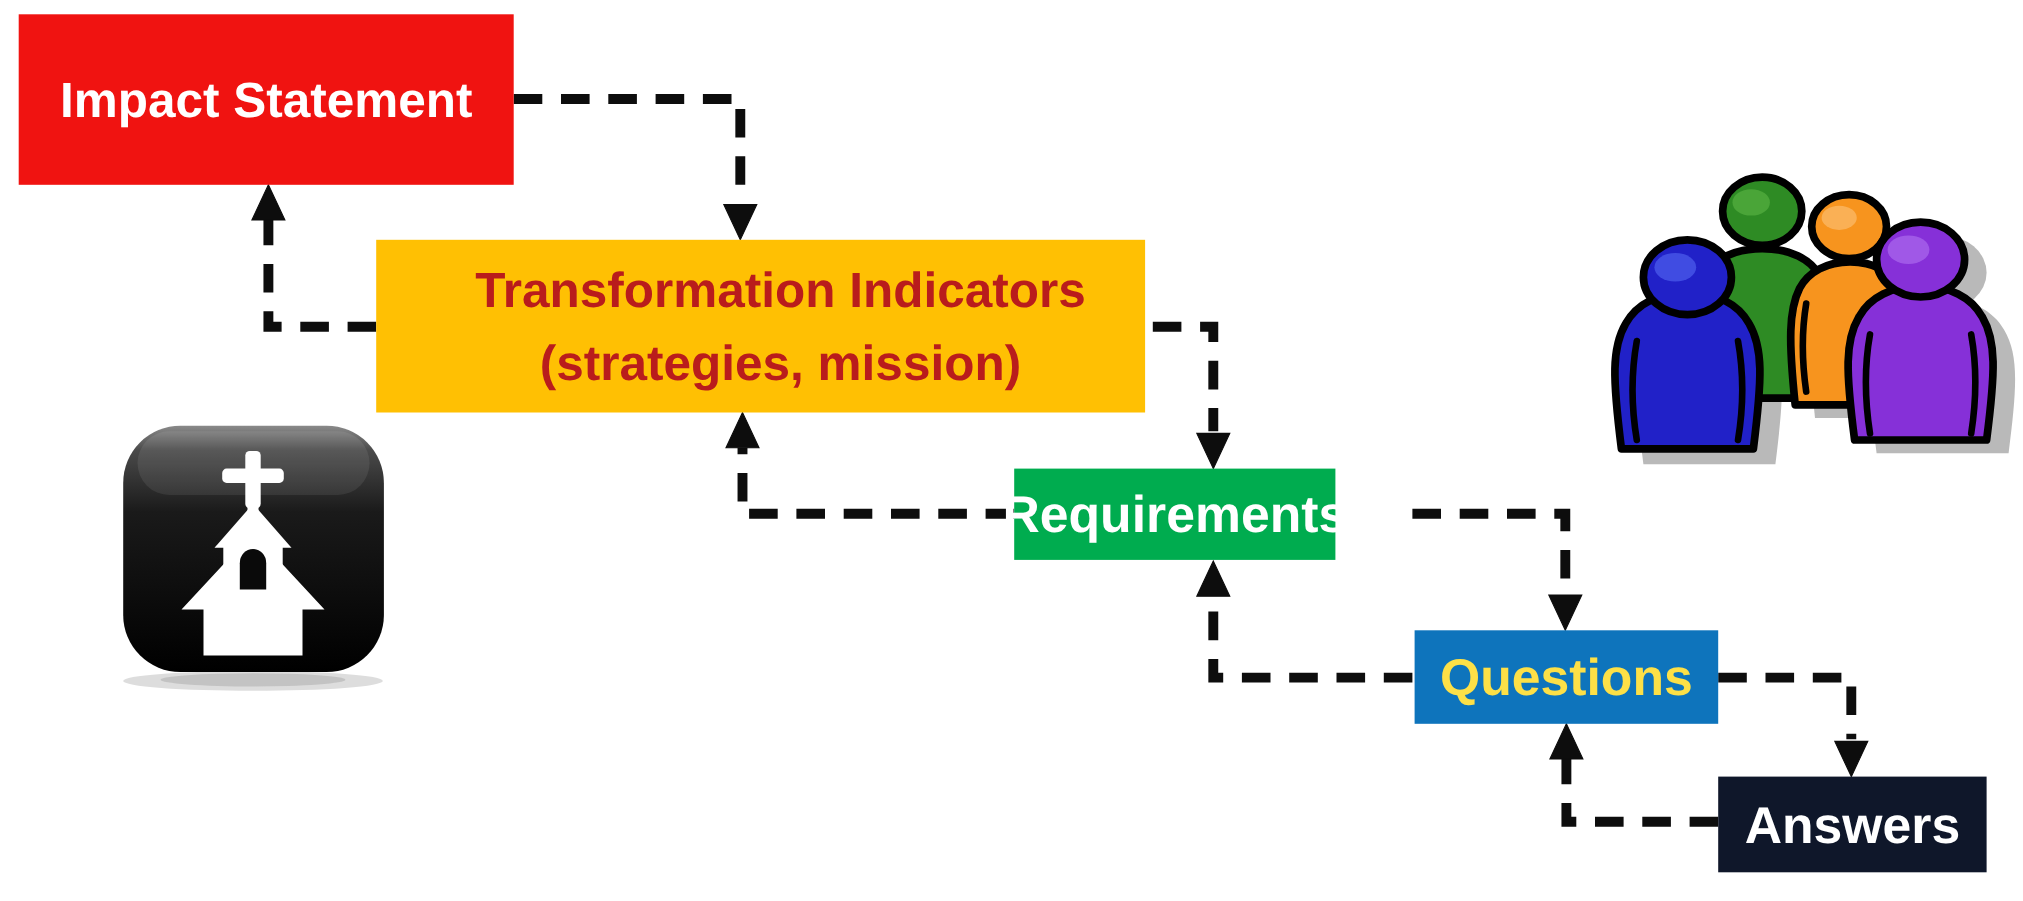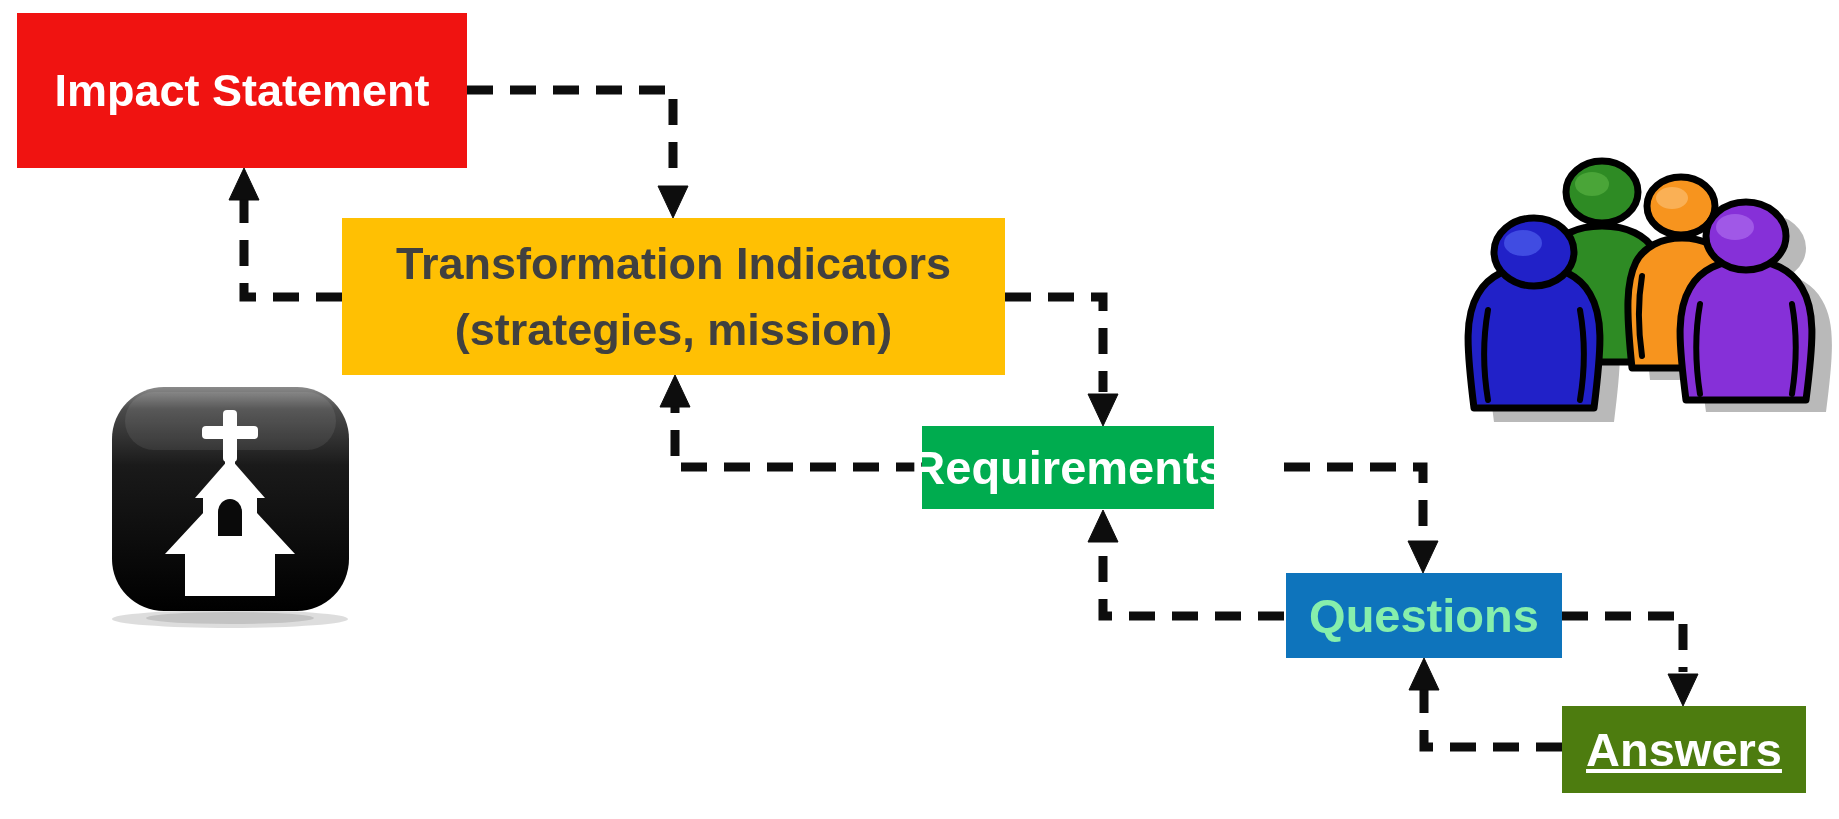--- a/index.html
+++ b/index.html
@@ -123,33 +123,33 @@
         <ellipse class="outl" cx="294" cy="88" rx="40" ry="34"></ellipse>
         <ellipse cx="283" cy="79" rx="19" ry="13" opacity="0.85" fill="#A55FEA"></ellipse>
       </g>
     </g>
   </svg>
 
   <div class="box b0" style="background: rgb(240, 19, 17); color: rgb(255, 255, 255);">
     <span>Impact Statement</span>
   </div>
 
-  <div class="box b1" style="background: rgb(255, 192, 3); color: #404040;">
+  <div class="box b1" style="background: rgb(255, 192, 3); color: #b91c1c; padding-left: 36px;">
     <span>Transformation Indicators</span>
     <span>(strategies, mission)</span>
   </div>
 
   <div class="box b2" style="background: rgb(0, 172, 79); color: rgb(255, 255, 255);">
     <span>Requirements</span>
 
   </div>
 
-  <div class="box b3" style="background: rgb(14, 116, 188); color: #86efac;">
+  <div class="box b3" style="background: rgb(14, 116, 188); color: #fde047;">
     <span>Questions</span>
 
   </div>
 
-  <div class="box b4" style="background: #4d7c0f; color: rgb(255, 255, 255); text-decoration: underline;">
+  <div class="box b4" style="background: #0f172a; color: rgb(255, 255, 255);">
     <span>Answers</span>
 
   </div>
 
 </div>
 
 </body></html>

